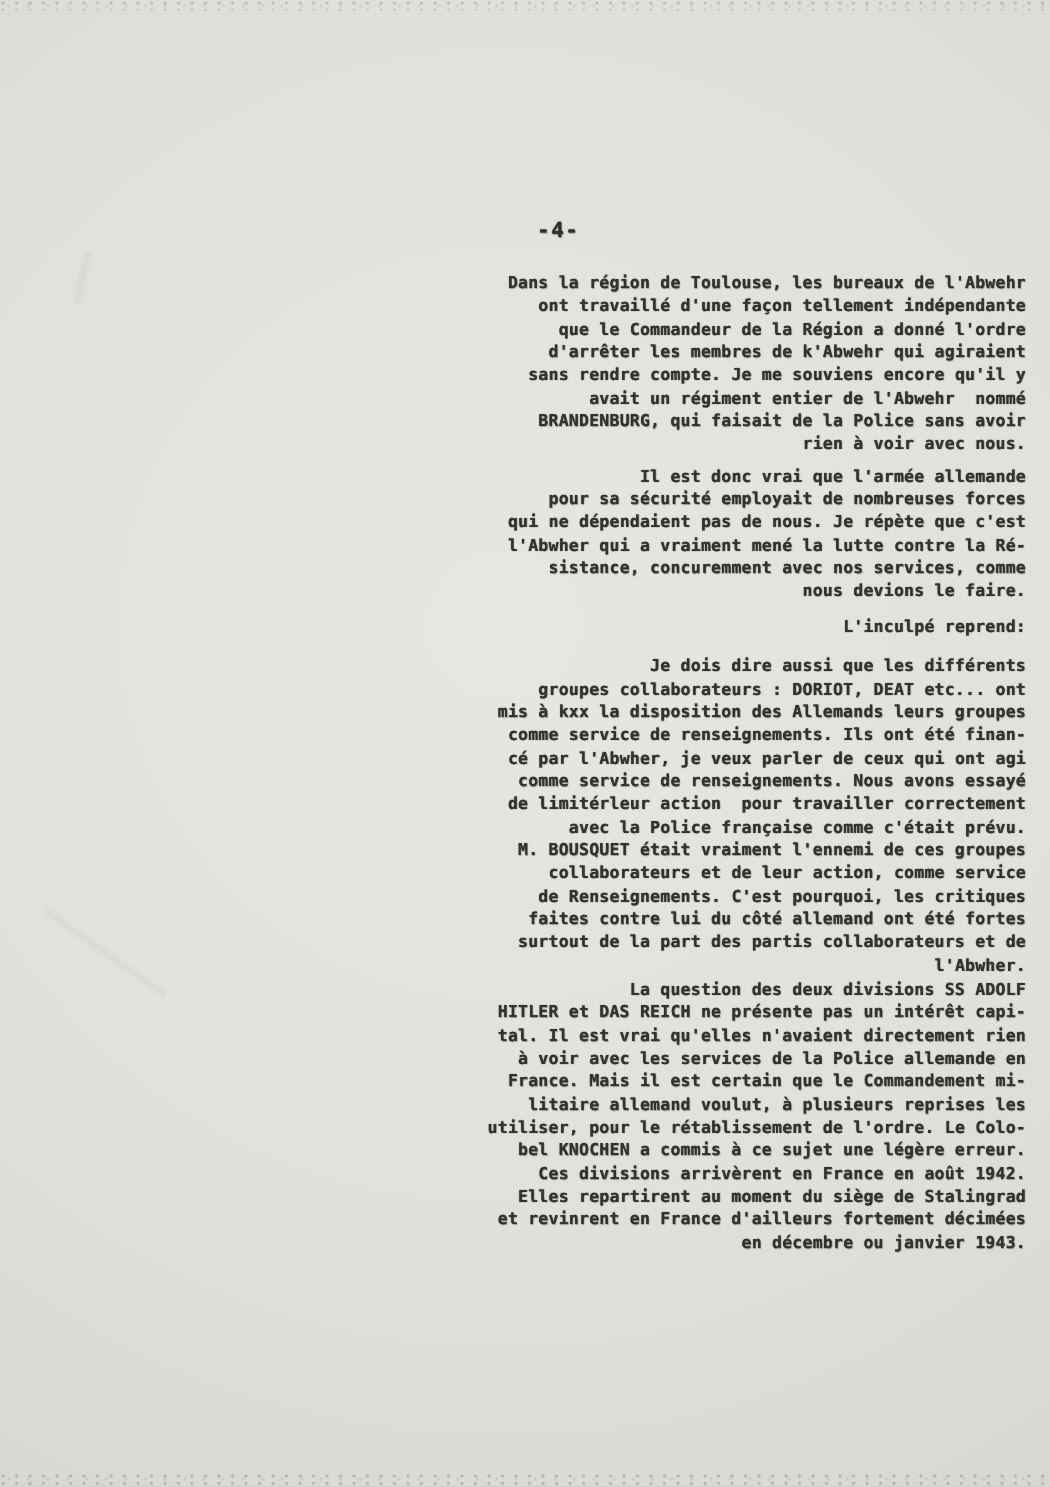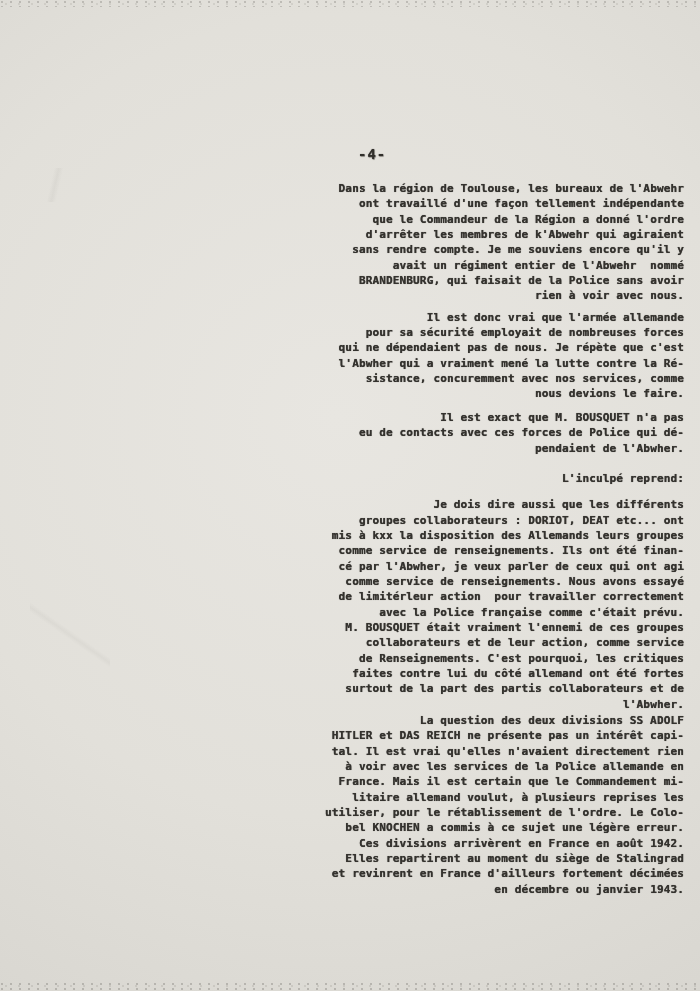--- a/index.html
+++ b/index.html
@@ -96,23 +96,20 @@
 sans rendre compte. Je me souviens encore qu'il y
 avait un régiment entier de l'Abwehr  nommé
 BRANDENBURG, qui faisait de la Police sans avoir
 rien à voir avec nous.</pre>
     <pre class="para g2">             Il est donc vrai que l'armée allemande
 pour sa sécurité employait de nombreuses forces
 qui ne dépendaient pas de nous. Je répète que c'est
 l'Abwher qui a vraiment mené la lutte contre la Ré-
 sistance, concuremment avec nos services, comme
 nous devions le faire.</pre>
-    <pre class="para g3">             Il est exact que M. BOUSQUET n'a pas
-eu de contacts avec ces forces de Police qui dé-
-pendaient de l'Abwher.</pre>
     <pre class="para g5">           L'inculpé reprend:</pre>
     <pre class="para g4">             Je dois dire aussi que les différents
 groupes collaborateurs : DORIOT, DEAT etc... ont
 mis à kxx la disposition des Allemands leurs groupes
 comme service de renseignements. Ils ont été finan-
 cé par l'Abwher, je veux parler de ceux qui ont agi
 comme service de renseignements. Nous avons essayé
 de limitérleur action  pour travailler correctement
 avec la Police française comme c'était prévu.
 M. BOUSQUET était vraiment l'ennemi de ces groupes

